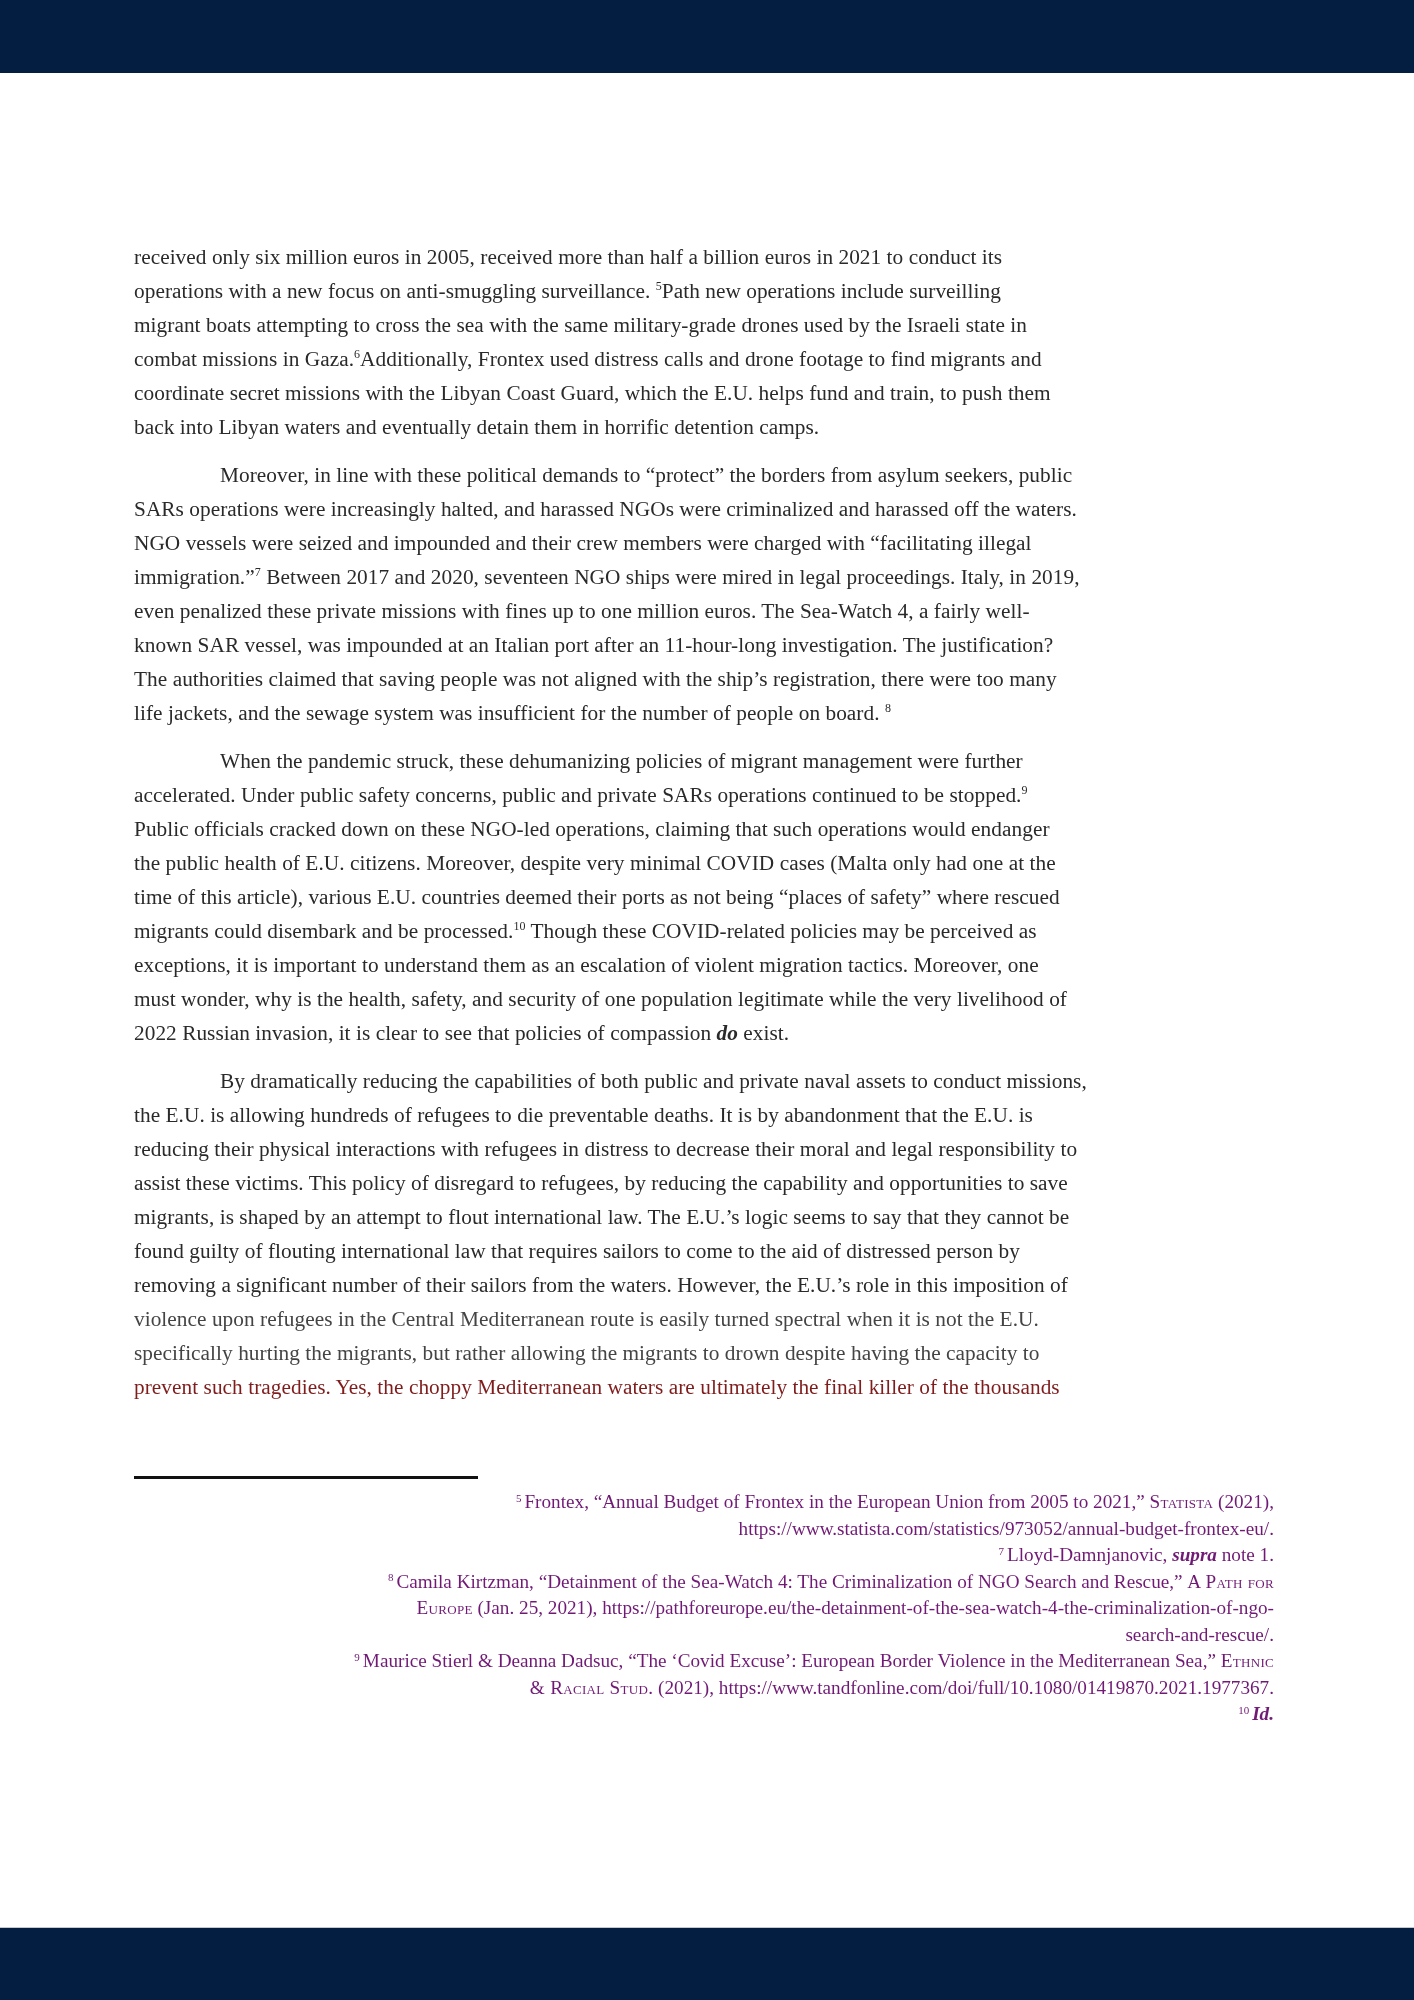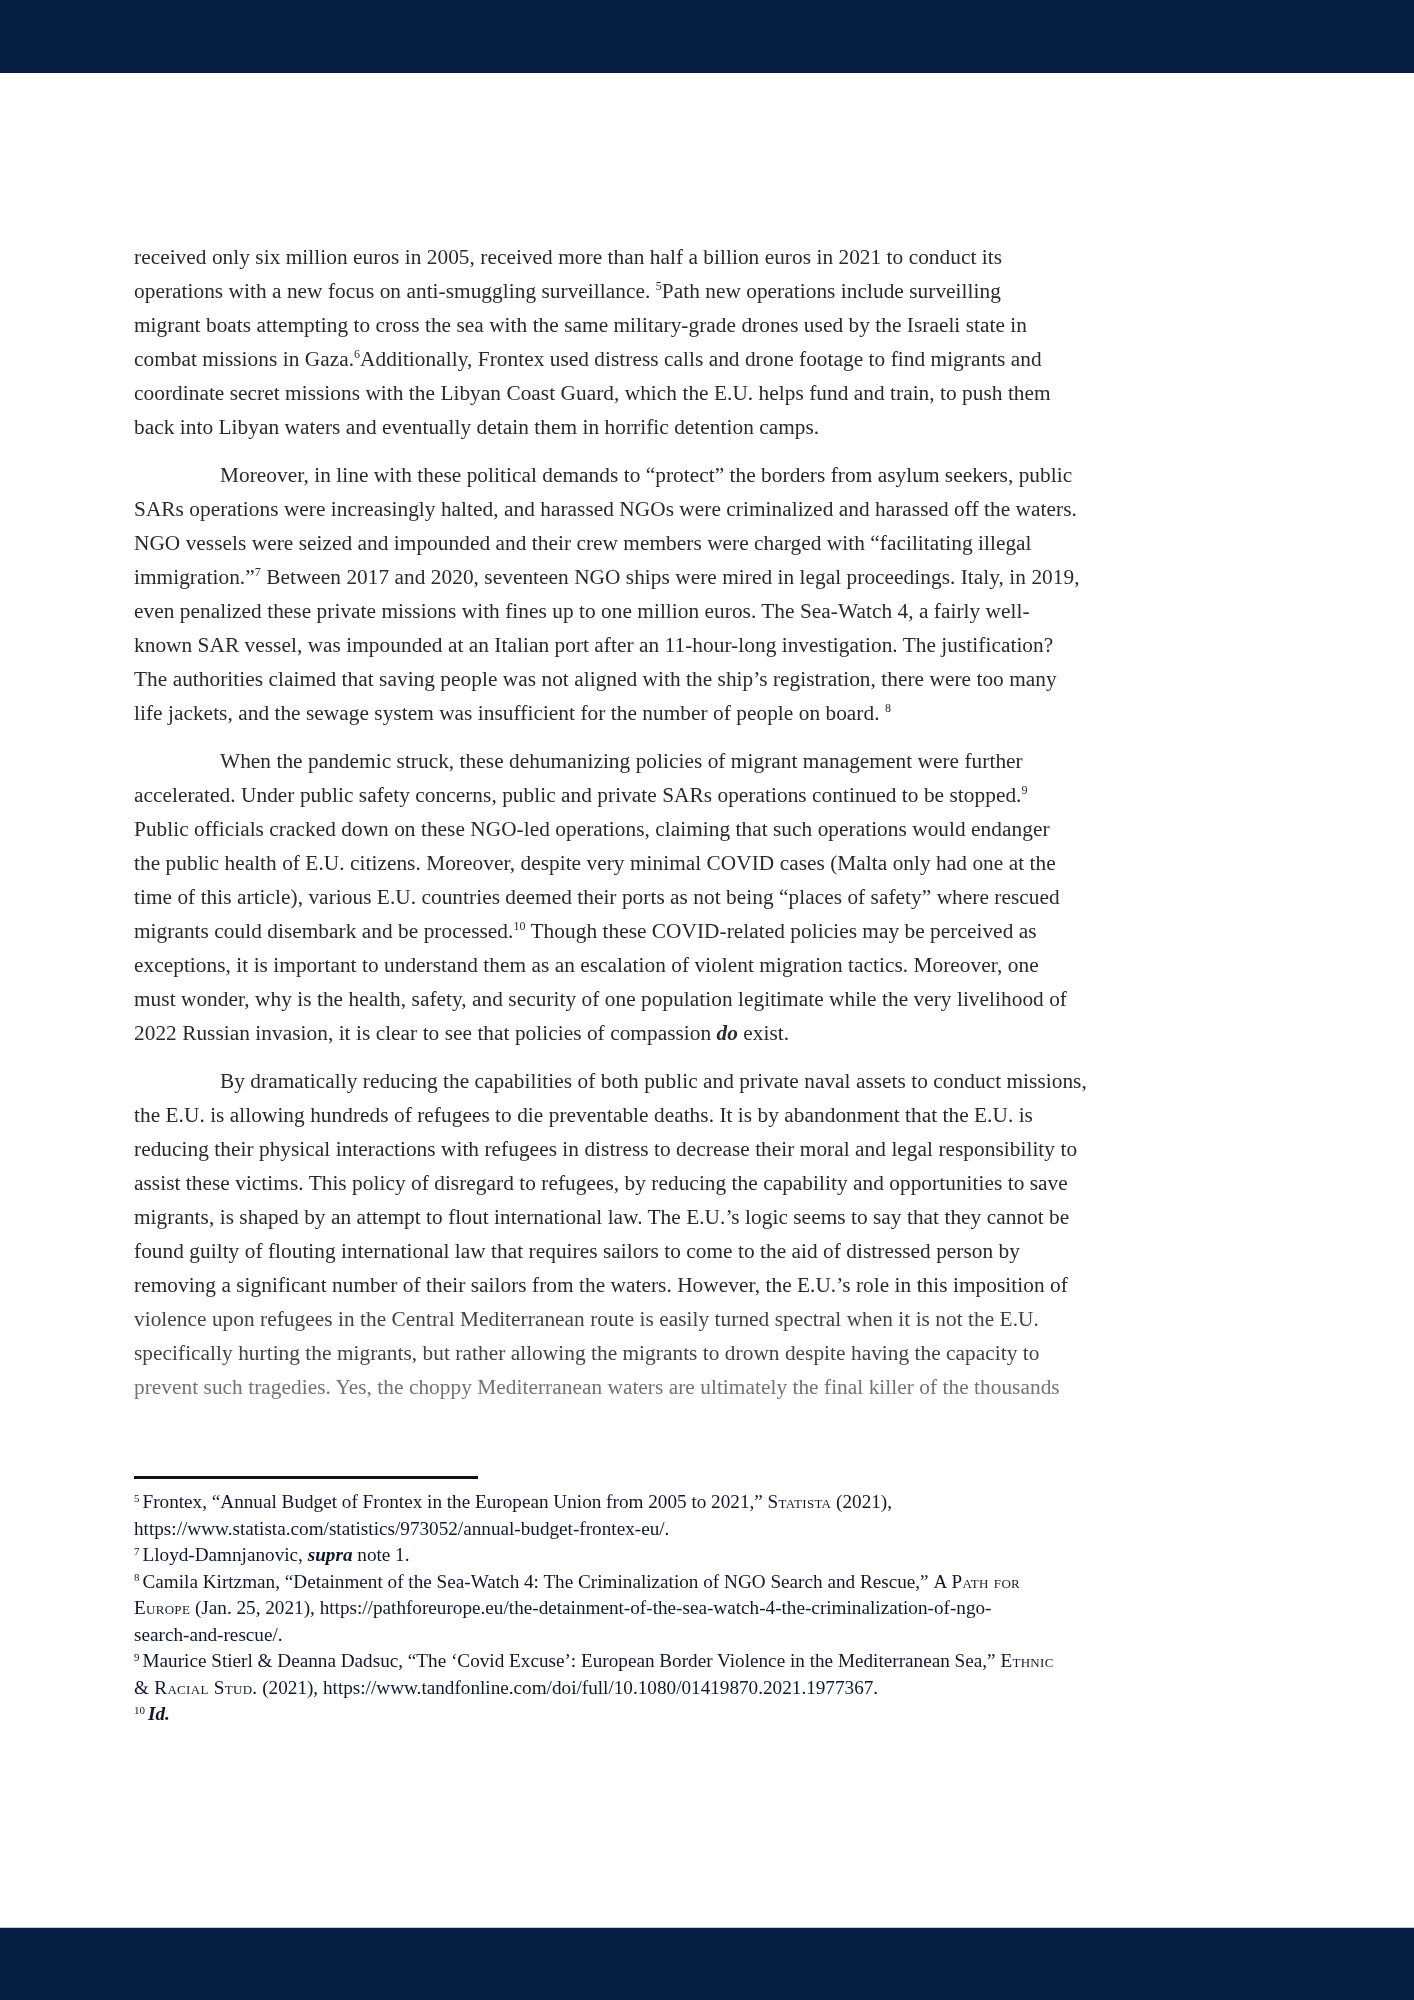--- a/index.html
+++ b/index.html
@@ -64,21 +64,22 @@
       left: 134px;
       top: 1489px;
       width: 1140px;
     }
     .fn-line {
       display: block;
       white-space: nowrap;
       font-size: 19.2px;
       height: 26.5px;
       line-height: 26.5px;
-      color: #0f172a;
+      color: #701a75;
+      text-align: right;
     }
     .fn-num {
       font-size: 11px;
       vertical-align: 0.55em;
       line-height: 0;
       margin-right: 3px;
     }
     .sc { font-variant: small-caps; letter-spacing: 0.3px; }
     em { font-style: italic; font-weight: bold; }
   </style>
@@ -124,21 +125,21 @@
   <div class="para">
     <span class="line indent">By dramatically reducing the capabilities of both public and private naval assets to conduct missions,</span>
     <span class="line">the E.U. is allowing hundreds of refugees to die preventable deaths. It is by abandonment that the E.U. is</span>
     <span class="line">reducing their physical interactions with refugees in distress to decrease their moral and legal responsibility to</span>
     <span class="line">assist these victims. This policy of disregard to refugees, by reducing the capability and opportunities to save</span>
     <span class="line">migrants, is shaped by an attempt to flout international law. The E.U.’s logic seems to say that they cannot be</span>
     <span class="line">found guilty of flouting international law that requires sailors to come to the aid of distressed person by</span>
     <span class="line">removing a significant number of their sailors from the waters. However, the E.U.’s role in this imposition of</span>
     <span class="line" style="color:#444">violence upon refugees in the Central Mediterranean route is easily turned spectral when it is not the E.U.</span>
     <span class="line" style="color:#444">specifically hurting the migrants, but rather allowing the migrants to drown despite having the capacity to</span>
-    <span class="line" style="color:#737373">prevent such tragedies. Yes, the choppy Mediterranean waters are ultimately the final killer of the thousands</span>
+    <span class="line" style="color:#7f1d1d">prevent such tragedies. Yes, the choppy Mediterranean waters are ultimately the final killer of the thousands</span>
   </div>
 </div>
 
 <div class="separator"></div>
 
 <div class="footnotes">
   <div>
     <span class="fn-line"><span class="fn-num">5</span><span>Frontex, “Annual Budget of Frontex in the European Union from 2005 to 2021,” </span><span class="sc">Statista</span><span> (2021),</span></span>
     <span class="fn-line">https://www.statista.com/statistics/973052/annual-budget-frontex-eu/.</span>
   </div>

